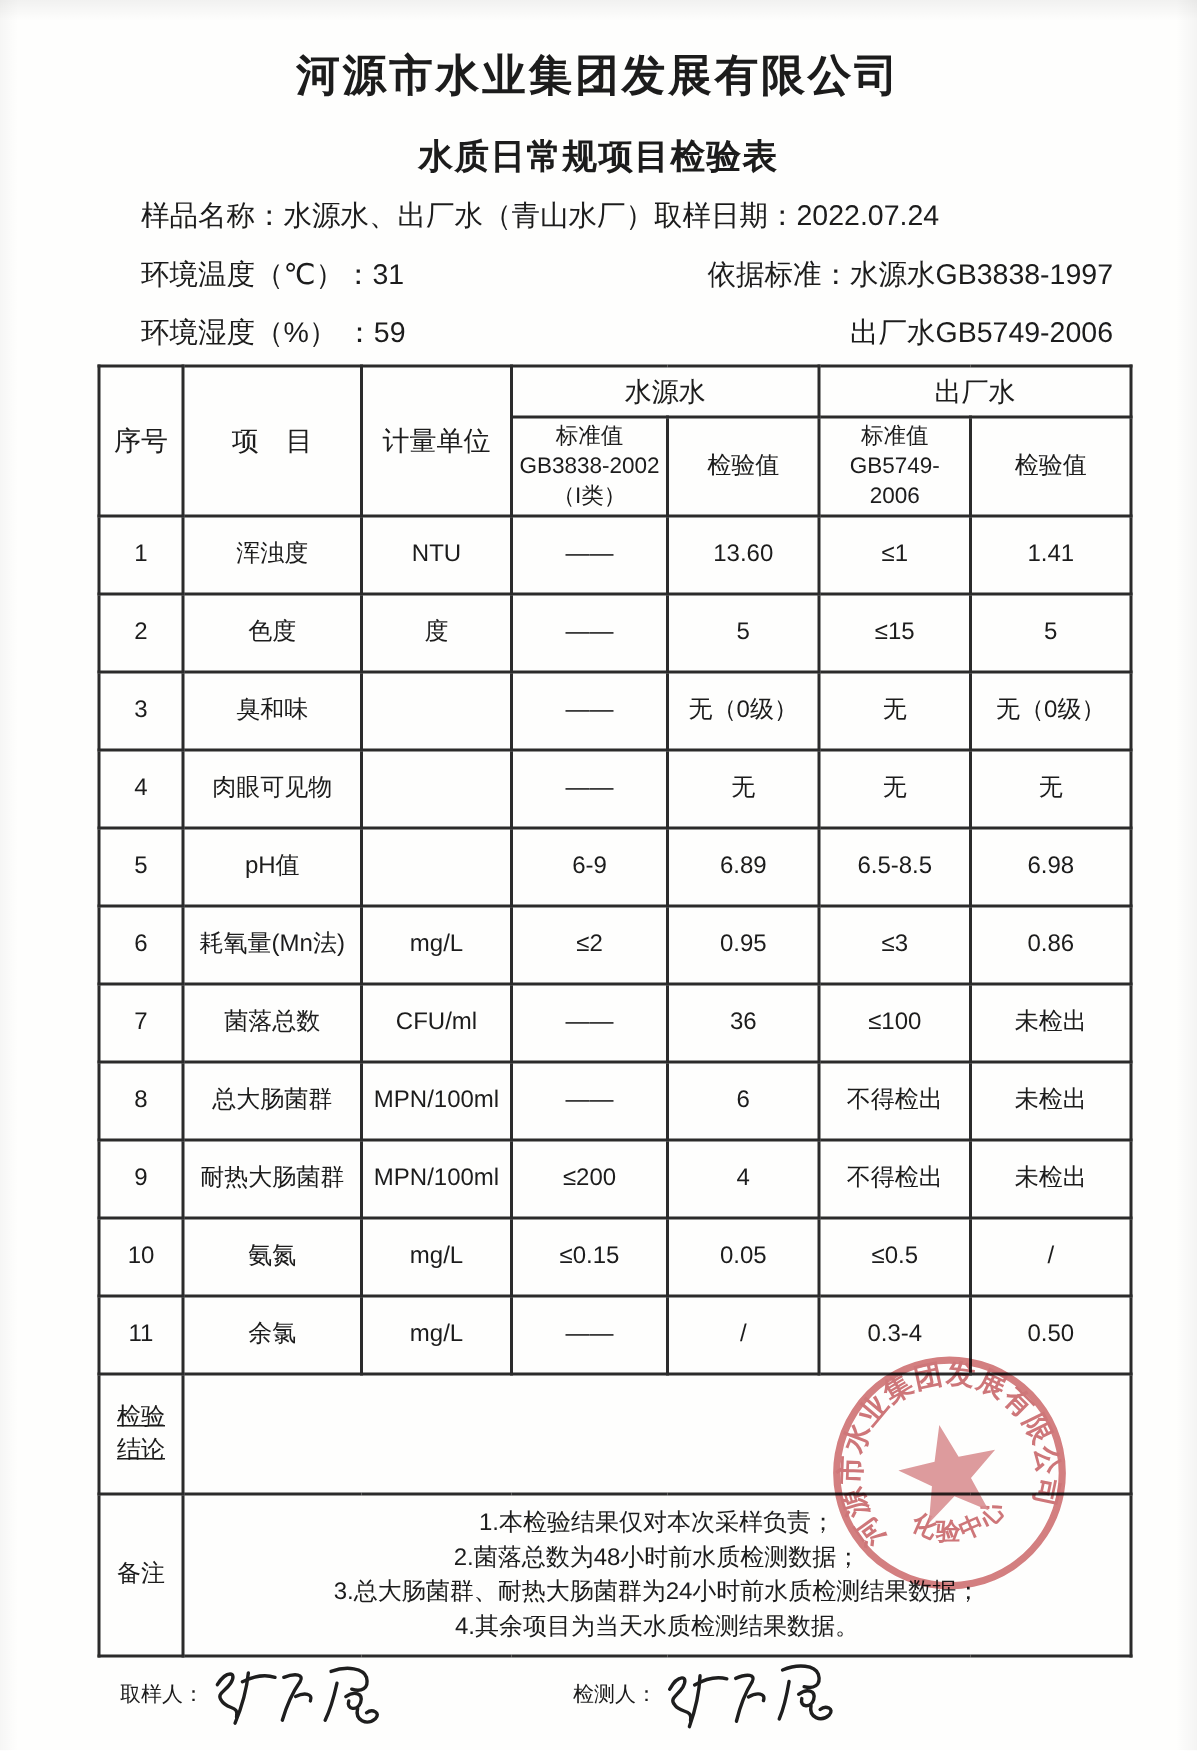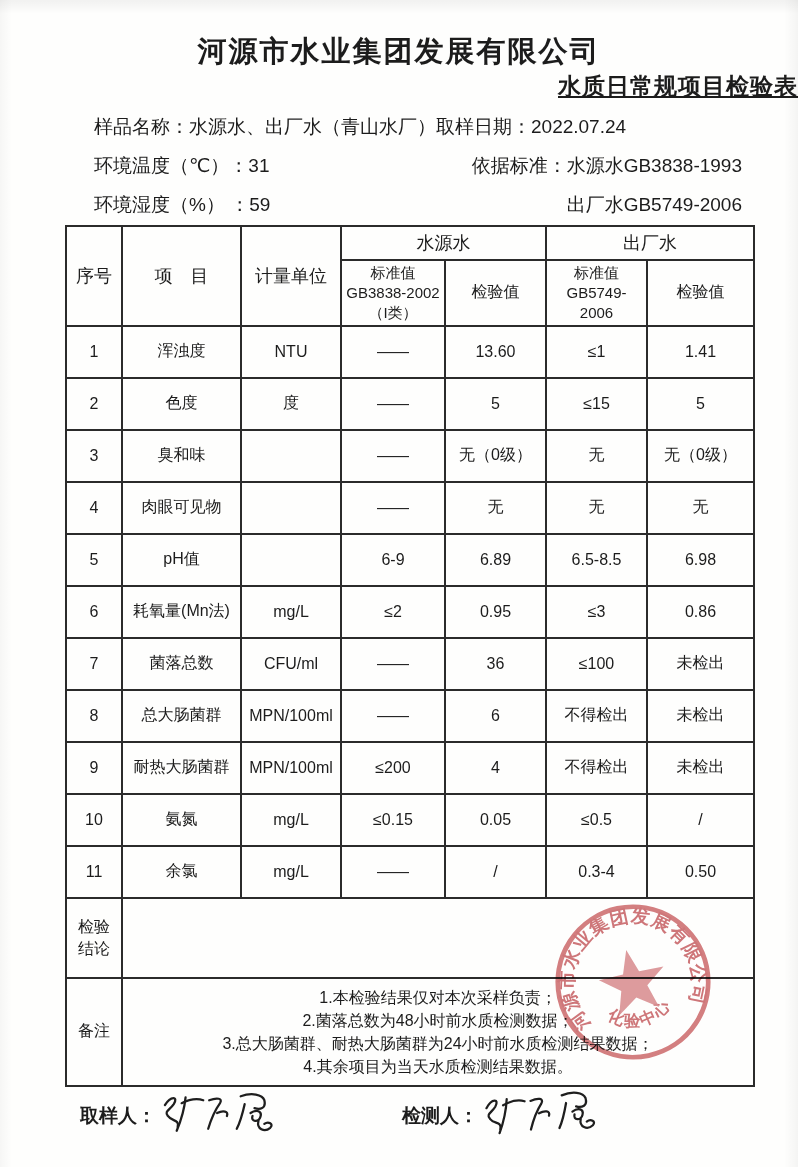--- a/index.html
+++ b/index.html
@@ -21,26 +21,25 @@
   }
   .company{
     text-align:center;
     font-size:29px;
     font-weight:700;
     letter-spacing:2px;
     padding-top:36px;
     line-height:1.1;
   }
   .doc-title{
-    text-align:right;
+    text-align:center;
     font-size:23px;
     font-weight:600;
     letter-spacing:1px;
-    margin-top:3px;
-    text-decoration:underline;
+    margin-top:21px;
   }
   .meta{
     margin:8px 56px 0 94px;
     font-size:19px;
     line-height:29px;
   }
   .meta-row{display:flex;justify-content:space-between;align-items:baseline;margin-top:10px;}
   .meta-row.first{justify-content:flex-start;}
   .meta-pair{white-space:nowrap;}
   table.report{
@@ -59,28 +58,27 @@
     overflow:hidden;
   }
   .hdr-group{height:34px;font-size:18px;}
   .hdr-sub{height:66px;}
   .preline{white-space:pre-line;line-height:1.35;}
   .std-cell{font-size:15px;border-radius:12px;}
   tr.data-row td{height:50px;}
   td.cell-item{text-align:left;padding-left:9px;}
   td.conclusion-cell{height:78px;}
   td.remarks-cell{height:106px;text-align:left;padding:6px 6px 6px 7px;font-size:16px;line-height:1.45;}
-  .lbl-2line{line-height:1.4;}
+  .lbl-2line{line-height:1.4;text-decoration:underline;}
   .footer-sign{
     margin:4px 0 0 80px;
     display:flex;
     align-items:flex-start;
-    font-size:19px;
+    font-size:14px;
     position:relative;
-    font-weight:bold;
   }
   .sign-block{display:flex;align-items:flex-start;white-space:nowrap;}
   .sign-block.right{margin-left:116px;justify-content:center;}
   .sign-label{padding-top:12px;}
   .sign-svg{margin:-2px 0 0 2px;}
   .stamp{
     position:absolute;
     left:527px;
     top:876px;
     width:212px;
@@ -105,21 +103,21 @@
   <div class="company">河源市水业集团发展有限公司</div>
   <div class="doc-title">水质日常规项目检验表</div>
 
   <div class="meta">
     <div class="meta-row first">
       <span class="meta-pair"><span>样品名称：</span><span>水源水、出厂水（青山水厂）</span></span>
       <span class="meta-pair"><span>取样日期：</span><span>2022.07.24</span></span>
     </div>
     <div class="meta-row">
       <span class="meta-pair"><span>环境温度（℃）：</span><span>31</span></span>
-      <span class="meta-pair"><span>依据标准：</span><span>水源水GB3838-1993</span></span>
+      <span class="meta-pair"><span>依据标准：</span><span>水源水GB3838-1997</span></span>
     </div>
     <div class="meta-row">
       <span class="meta-pair"><span>环境湿度（%） ：</span><span>59</span></span>
       <span class="meta-pair">出厂水GB5749-2006</span>
     </div>
   </div>
 
   <table class="report">
     <colgroup>
       <col style="width:56px">

